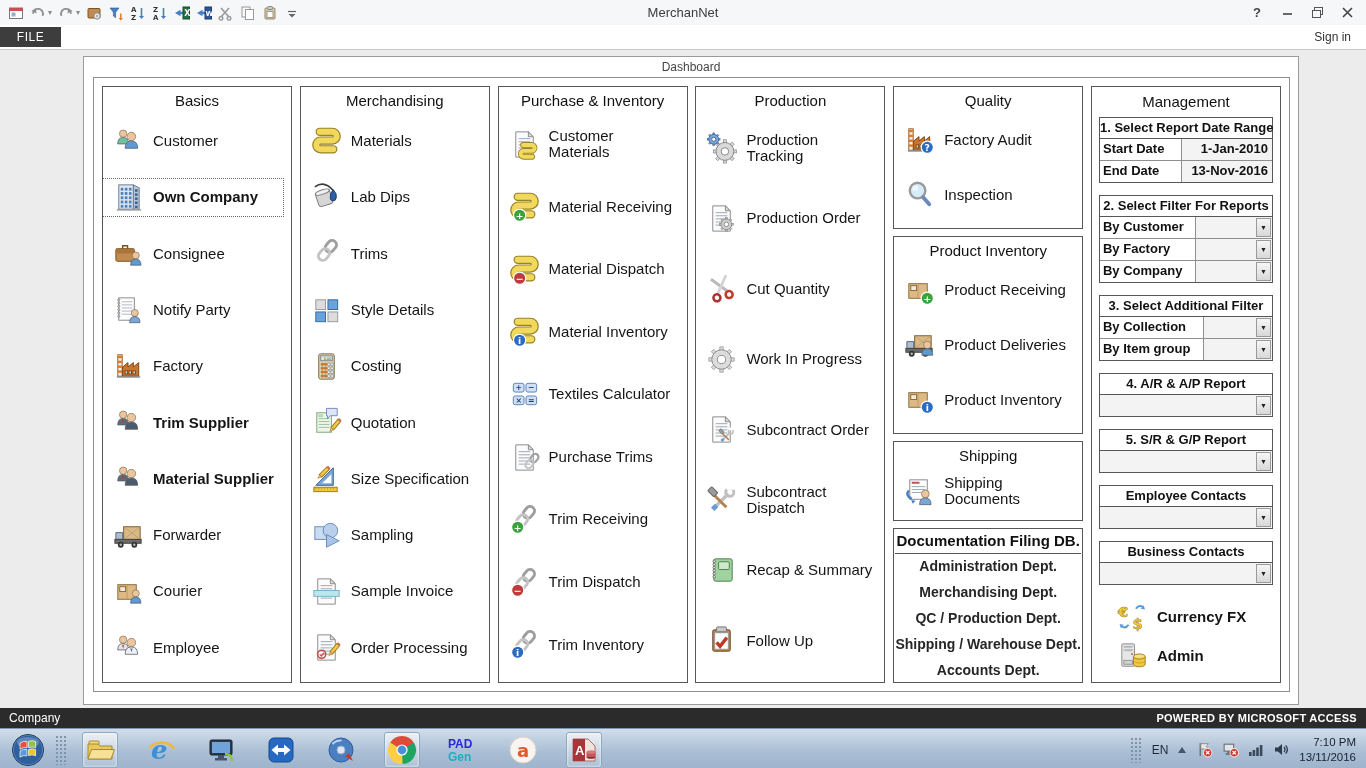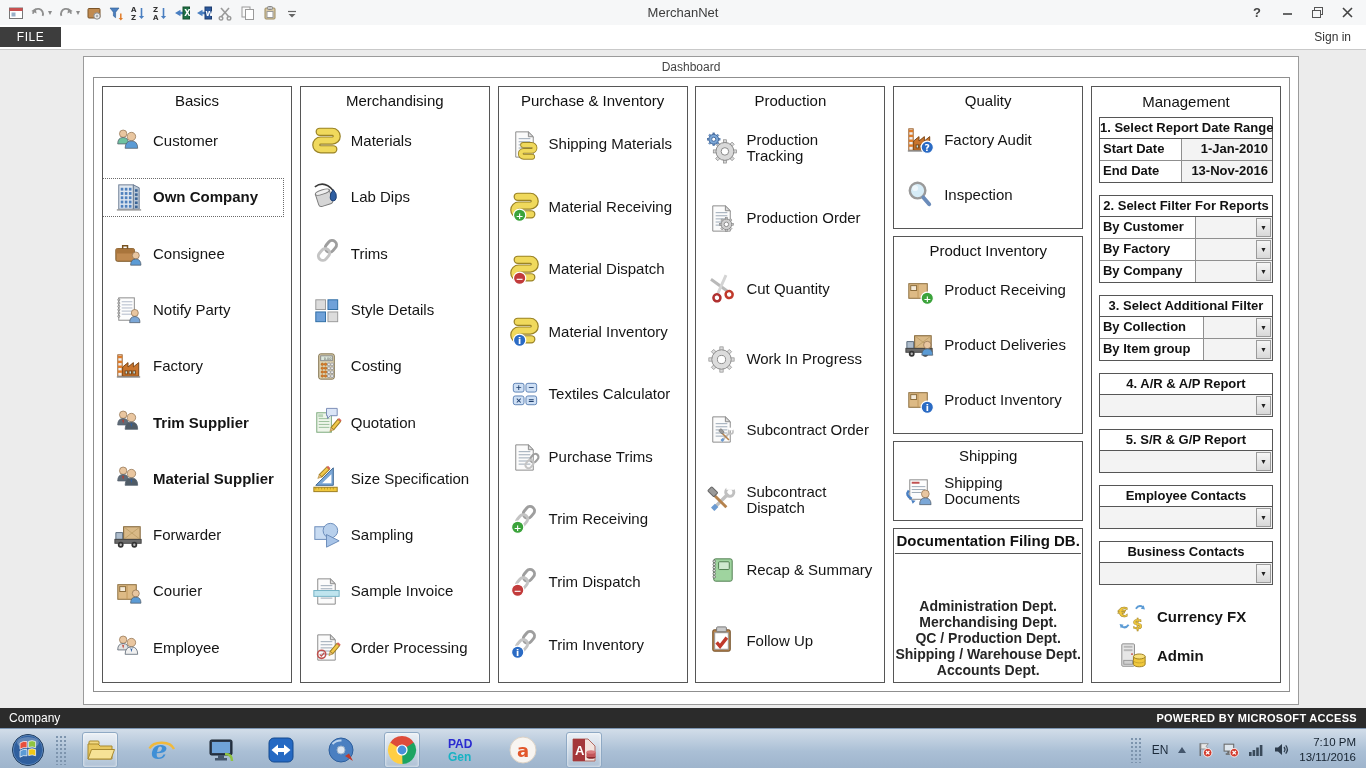--- a/index.html
+++ b/index.html
@@ -33,21 +33,21 @@
   .item .icon{flex:0 0 35px;width:35px;height:35px;}
   .item .lbl{font-size:15px;color:#151515;line-height:1.08;}
   .lbl.b{font-weight:700;}
   .item.focused{outline:1.5px dotted #6a6a6a;}
 
   .qcol{flex:0 0 190px;width:190px;display:flex;flex-direction:column;gap:7px;}
   .qcol .panel{flex:0 0 auto;}
   .qb0{height:143px;} .qb1{height:198px;} .qb2{height:80px;}
   .docbox{flex:1 1 auto !important;}
   .doc-title{text-align:center;font-size:15px;font-weight:700;color:#111;padding:3px 0 4px;border-bottom:1px solid #565656;margin:0 1px;}
-  .doc-links{flex:1;display:flex;flex-direction:column;justify-content:flex-end;padding:4px 0;}
+  .doc-links{flex:1;display:flex;flex-direction:column;justify-content:space-between;padding:4px 0;}
   .doc-link{text-align:center;font-size:14px;font-weight:700;color:#262626;cursor:pointer;}
 
   
   .mgmt{padding:2px 5px 6px;}
   .mgmt .ptitle{padding:4px 0 7px;}
   .mtable,.mbox{border:1px solid #565656;margin:0 2px 12px;font-size:13px;font-weight:600;color:#111;flex:0 0 auto;}
   .mhead,.mbox-h{text-align:center;padding:2px 0 3px;border-bottom:1px solid #565656;white-space:nowrap;}
   .mrow{display:flex;height:21px;align-items:stretch;}
   .mrow + .mrow{border-top:1px solid #8f8f8f;}
   .mlab{flex:0 0 62px;padding:2px 16px 0 3px;border-right:1px solid #8f8f8f;background:#fff;white-space:nowrap;}
@@ -502,21 +502,21 @@
                     <line x1="12" y1="12" x2="24" y2="12" stroke="#9aa7b5" stroke-width="1"></line>
                     <line x1="12" y1="15.2" x2="24" y2="15.2" stroke="#9aa7b5" stroke-width="1"></line>
                     <line x1="12" y1="18.4" x2="24" y2="18.4" stroke="#9aa7b5" stroke-width="1"></line>
                     <line x1="12" y1="21.599999999999998" x2="24" y2="21.599999999999998" stroke="#9aa7b5" stroke-width="1"></line>
                     <line x1="12" y1="24.799999999999997" x2="24" y2="24.799999999999997" stroke="#9aa7b5" stroke-width="1"></line>
                     <g transform="translate(9 13) scale(0.68)">
                       <path d="M11 8 h13 a4.5 4.5 0 0 1 0 9 h-12 a4.5 4.5 0 0 0 0 9 h13" fill="none" stroke="#9a8326" stroke-width="8.5" stroke-linecap="round"></path>
                       <path d="M11 8 h13 a4.5 4.5 0 0 1 0 9 h-12 a4.5 4.5 0 0 0 0 9 h13" fill="none" stroke="#f0d95c" stroke-width="6" stroke-linecap="round"></path>
                     </g>
                   </svg></span>
-                <span class="lbl">Shipping Materials</span>
+                <span class="lbl">Customer Materials</span>
               </div>
               <div class="item">
                 <span class="icon"><svg viewBox="0 0 36 36" width="35" height="35">
                     <path d="M11 8 h13 a4.5 4.5 0 0 1 0 9 h-12 a4.5 4.5 0 0 0 0 9 h13" fill="none" stroke="#9a8326" stroke-width="8.5" stroke-linecap="round"></path>
                     <path d="M11 8 h13 a4.5 4.5 0 0 1 0 9 h-12 a4.5 4.5 0 0 0 0 9 h13" fill="none" stroke="#f0d95c" stroke-width="6" stroke-linecap="round"></path>
                     <circle cx="13" cy="27" r="6.3" fill="#3ba33b" stroke="#fff" stroke-width="1.2"></circle>
                     <text x="13" y="30.4" font-size="9.5" fill="#fff" font-weight="bold" text-anchor="middle" font-family="DejaVu Sans, sans-serif">+</text>
                   </svg></span>
                 <span class="lbl">Material Receiving</span>
               </div>

